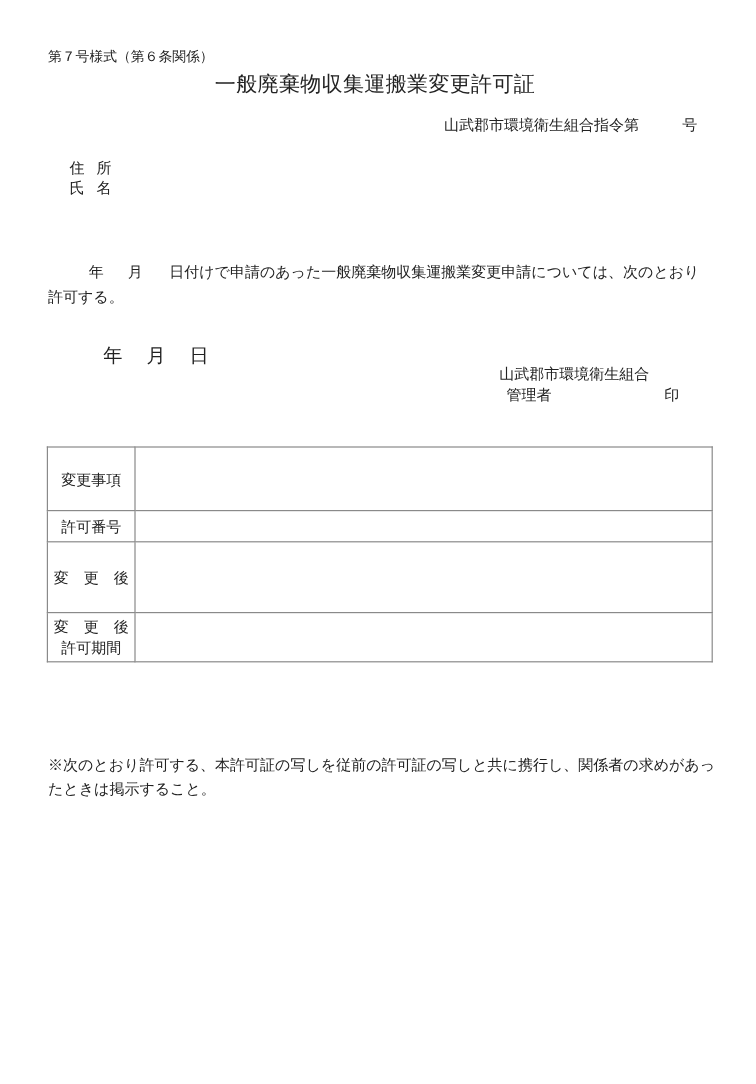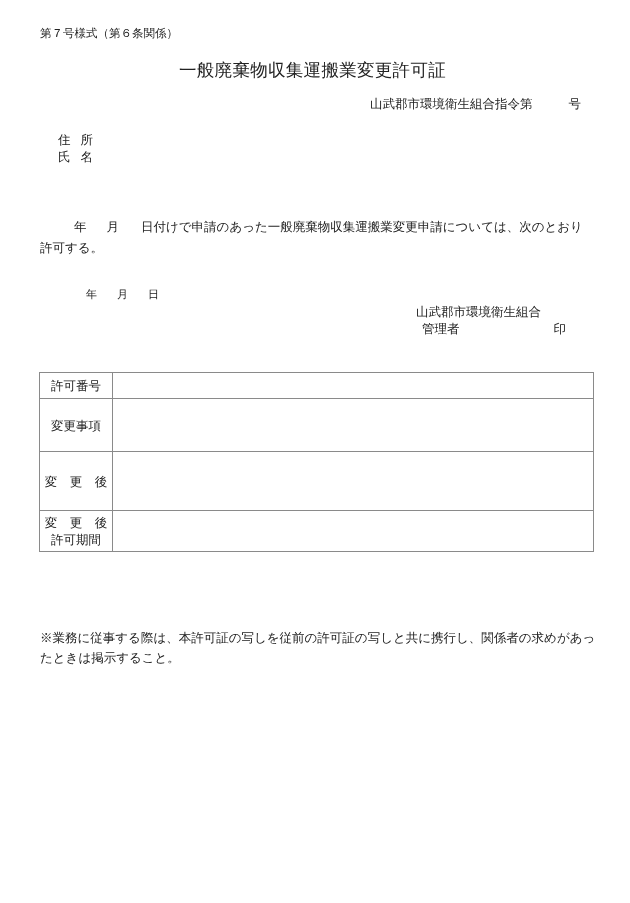--- a/index.html
+++ b/index.html
@@ -2,31 +2,31 @@
 <html><head>
   <meta charset="utf-8">
   <style>
     html, body { margin: 0; padding: 0; background: #ffffff; }
     body {
       width: 630px; height: 903px; position: relative; overflow: hidden;
       font-family: "DejaVu Serif", "Liberation Serif", serif;
       color: #222;
     }
     .abs { position: absolute; white-space: nowrap; }
-    .form-no { left: 40px; top: 26px; font-size: 11.5px; text-align: center; }
+    .form-no { left: 40px; top: 40px; font-size: 11.5px; text-align: center; }
     .title { left: 179px; top: 58px; font-size: 17.5px; letter-spacing: 0.3px; }
     .doc-no { left: 370px; top: 96px; font-size: 12.5px; }
     .doc-no .gap { display: inline-block; width: 36px; }
     .addr { left: 58px; top: 131px; font-size: 12.5px; line-height: 17px; }
     .addr .sp { display: inline-block; width: 10px; }
     .body-text { left: 40px; top: 216px; width: 552px; font-size: 12.5px; line-height: 21px; white-space: normal; }
     .body-text .indent { display: inline-block; width: 34px; }
     .body-text .g1 { display: inline-block; width: 20px; }
     .body-text .g2 { display: inline-block; width: 22px; }
-    .date { left: 86px; top: 287px; font-size: 11px; }
+    .date { left: 86px; top: 287px; font-size: 16px; }
     .date .g { display: inline-block; width: 20px; }
     .issuer { left: 416px; top: 304px; font-size: 12.5px; text-align: center; }
     .manager { left: 422px; top: 321px; font-size: 12.5px; font-family: Liberation Serif, serif; }
     .manager .g { display: inline-block; width: 94px; }
     table.permit {
       position: absolute; left: 39px; top: 372px; width: 555px;
       border-collapse: collapse; font-size: 12.5px;
     }
     table.permit td { border: 1px solid #8a8a8a; padding: 0; }
     table.permit td.label { width: 72px; text-align: center; line-height: 17px; }
@@ -53,35 +53,35 @@
   <span>年</span><span class="g"></span><span>月</span><span class="g"></span><span>日</span>
 </div>
 
 <div class="abs issuer">山武郡市環境衛生組合</div>
 <div class="abs manager">
   <span>管理者</span><span class="g"></span><span>印</span>
 </div>
 
 <table class="permit">
   <tbody>
-      <tr style="height:26px">
-    <td class="label">許可番号</td>
+      <tr style="height:53px">
+    <td class="label">変更事項</td>
     <td></td>
   </tr>
-  <tr style="height:53px">
-    <td class="label">変更事項</td>
+  <tr style="height:26px">
+    <td class="label">許可番号</td>
     <td></td>
   </tr>
   <tr style="height:59px">
     <td class="label">変　更　後</td>
     <td></td>
   </tr>
   <tr style="height:41px">
     <td class="label">
       <div>変　更　後</div>
       <div>許可期間</div>
     </td>
     <td></td>
   </tr>
 </tbody>
   </table>
 
-<div class="abs note">※業務に従事する際は、本許可証の写しを従前の許可証の写しと共に携行し、関係者の求めがあったときは掲示すること。</div>
+<div class="abs note">※次のとおり許可する、本許可証の写しを従前の許可証の写しと共に携行し、関係者の求めがあったときは掲示すること。</div>
 
 </body></html>

